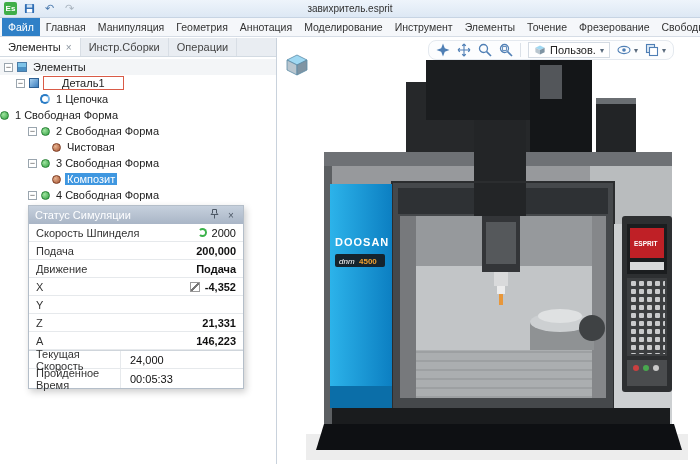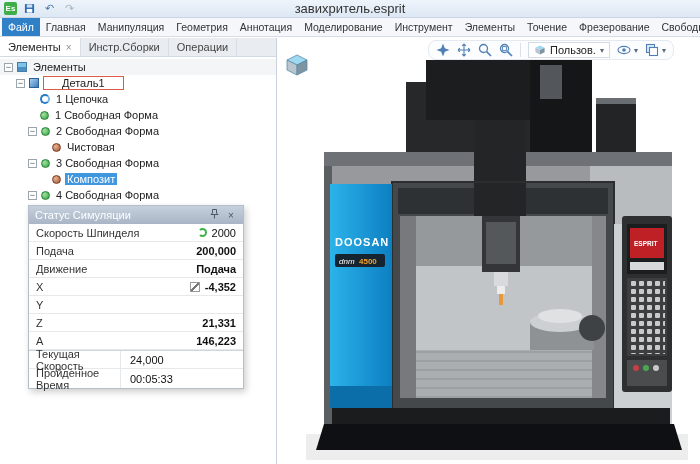--- a/index.html
+++ b/index.html
@@ -11,21 +11,21 @@
 
   
   .titlebar {
     height:18px; background:linear-gradient(#eef4fb,#dde8f4);
     border-bottom:1px solid #c7d4e3; display:flex; align-items:center; padding:0 4px; gap:5px; position:relative;
   }
   .app-logo { width:13px; height:13px; background:#3fae49; color:#fff; font-size:8px; font-weight:bold;
     display:flex; align-items:center; justify-content:center; border-radius:2px; flex:0 0 auto; }
   .qat-btn { width:15px; height:14px; display:flex; align-items:center; justify-content:center; color:#4a79ad; font-size:11px; line-height:1; cursor:default; }
   .qat-btn.dim { color:#a9b4bf; }
-  .tb-title { position:absolute; left:0; right:0; text-align:center; font-size:13px; color:#333; pointer-events:none; }
+  .tb-title { position:absolute; left:0; right:0; text-align:center; font-size:10px; color:#333; pointer-events:none; }
 
   
   .menubar { height:19px; background:#f5f7fa; border-bottom:1px solid #d6dde6; display:flex; align-items:stretch; padding-left:2px; }
   .menu-tab { padding:0 6px; display:flex; align-items:center; font-size:10.5px; color:#333; white-space:nowrap; cursor:default; }
   .menu-tab.file { background:#2f80c7; color:#fff; }
 
   
   .main { position:absolute; top:38px; left:0; right:0; bottom:0; }
 
   .left-panel { position:absolute; left:0; top:0; width:277px; bottom:0; background:#fff; border-right:1px solid #c9d2dc; }
@@ -147,21 +147,21 @@
         <span class="expander">−</span>
         <span class="icon-part"></span>
         <span class="t-label editing">Деталь1</span>
       </div>
 
       <div class="tree-row" style="padding-left:40px">
         <span class="icon-chain"></span>
         <span class="t-label">1 Цепочка</span>
       </div>
 
-      <div class="tree-row" style="padding-left:40px">
+      <div class="tree-row" style="">
         <span class="icon-freeform"></span>
         <span class="t-label">1 Свободная Форма</span>
       </div>
 
       <div class="tree-row" style="padding-left:28px">
         <span class="expander">−</span>
         <span class="icon-freeform"></span>
         <span class="t-label">2 Свободная Форма</span>
       </div>
 

